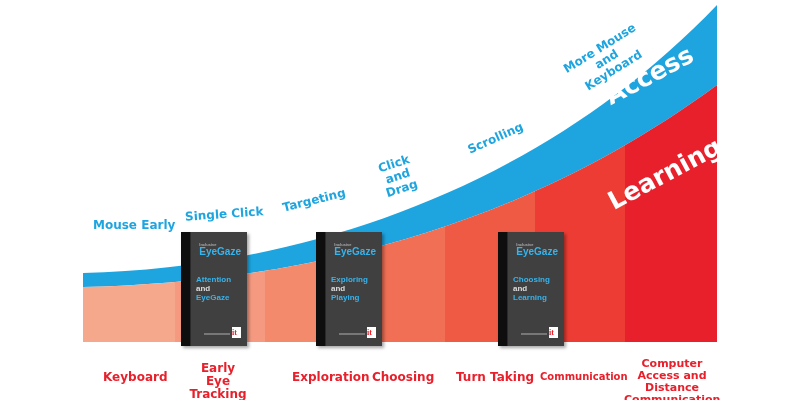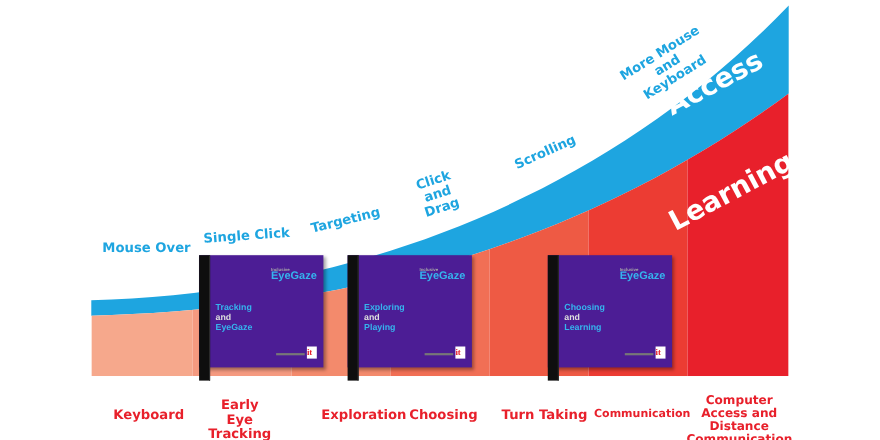--- a/index.html
+++ b/index.html
@@ -2,21 +2,21 @@
 <html><head>
 <meta charset="utf-8">
 <style>
   html,body{margin:0;padding:0;background:#ffffff;}
   body{width:800px;height:400px;position:relative;overflow:hidden;font-family:"DejaVu Sans","Liberation Sans",sans-serif;}
   #stage{position:absolute;left:0;top:0;width:800px;height:400px;}
   .lbl{position:absolute;font-weight:bold;white-space:nowrap;line-height:1.1;text-align:center;}
   .access-lbl{color:#1ea5e0;font-size:12px;}
   .stage-lbl{color:#e8202b;font-size:12px;}
   .big{position:absolute;color:#ffffff;font-weight:bold;font-size:25px;white-space:nowrap;}
-  .box{position:absolute;width:66px;height:102px;background:#4c1d95;box-shadow:2px 2px 3px rgba(0,0,0,0.35);padding-left:47px;}
+  .box{position:absolute;width:66px;height:114px;background:#404040;box-shadow:2px 2px 3px rgba(0,0,0,0.35);}
   .box .spine{position:absolute;left:0;top:0;width:9px;height:114px;background:#0e0e0e;border-right:1px solid #2a2a2a;}
   .box .brand{position:absolute;right:6px;top:10px;font-size:10px;color:#35b4ee;font-weight:bold;font-family:"Liberation Sans",sans-serif;}
   .box .brand .small{display:block;font-size:4px;color:#aaa;text-align:left;margin-bottom:-1px;}
   .box .title{position:absolute;left:15px;top:43px;font-size:8px;line-height:1.15;color:#35b4ee;font-weight:bold;font-family:"Liberation Sans",sans-serif;}
   .box .title .and{color:#dddddd;font-weight:bold;display:block;}
   .box .logo{position:absolute;right:6px;bottom:8px;width:9px;height:11px;background:#ffffff;color:#e8202b;font-size:8px;font-weight:bold;line-height:11px;font-family:"Liberation Serif",serif;}
   .box .url{position:absolute;right:17px;bottom:11px;width:26px;height:2px;background:#777;}
 </style>
 </head>
 <body>
@@ -38,31 +38,31 @@
       <rect x="355" y="0" width="90" height="342" fill="#f16f55"></rect>
       <rect x="445" y="0" width="90" height="342" fill="#ee5a44"></rect>
       <rect x="535" y="0" width="90" height="342" fill="#ec3c33"></rect>
       <rect x="625" y="0" width="92" height="342" fill="#e8202b"></rect>
     </g>
   </svg>
 
   <div class="big" style="left:600px;top:85px;transform:rotate(-28deg);transform-origin:left top;">Access</div>
   <div class="big" style="left:603px;top:190px;transform:rotate(-28deg);transform-origin:left top;">Learning</div>
 
-  <div class="lbl access-lbl" style="left:93px;top:219px;">Mouse Over</div>
+  <div class="lbl access-lbl" style="left:93px;top:219px;">Mouse Early</div>
   <div class="lbl access-lbl" style="left:185px;top:208px;transform:rotate(-4deg);">Single Click</div>
   <div class="lbl access-lbl" style="left:282px;top:194px;transform:rotate(-14deg);">Targeting</div>
   <div class="lbl access-lbl" style="left:368px;top:157px;width:60px;transform:rotate(-18deg);white-space:normal;"><span>Click and Drag</span></div>
   <div class="lbl access-lbl" style="left:466px;top:132px;transform:rotate(-24deg);">Scrolling</div>
   <div class="lbl access-lbl" style="left:562px;top:40px;width:90px;transform:rotate(-32deg);white-space:normal;"><span>More Mouse and Keyboard</span></div>
 
   <div class="box" style="left:181px;top:232px;">
     <div class="spine"></div>
     <div class="brand"><span class="small">Inclusive</span><span>EyeGaze</span></div>
-    <div class="title"><span>Tracking</span><span class="and">and</span><span>EyeGaze</span></div>
+    <div class="title"><span>Attention</span><span class="and">and</span><span>EyeGaze</span></div>
     <div class="url"></div>
     <div class="logo">it</div>
   </div>
   <div class="box" style="left:316px;top:232px;">
     <div class="spine"></div>
     <div class="brand"><span class="small">Inclusive</span><span>EyeGaze</span></div>
     <div class="title"><span>Exploring</span><span class="and">and</span><span>Playing</span></div>
     <div class="url"></div>
     <div class="logo">it</div>
   </div>

